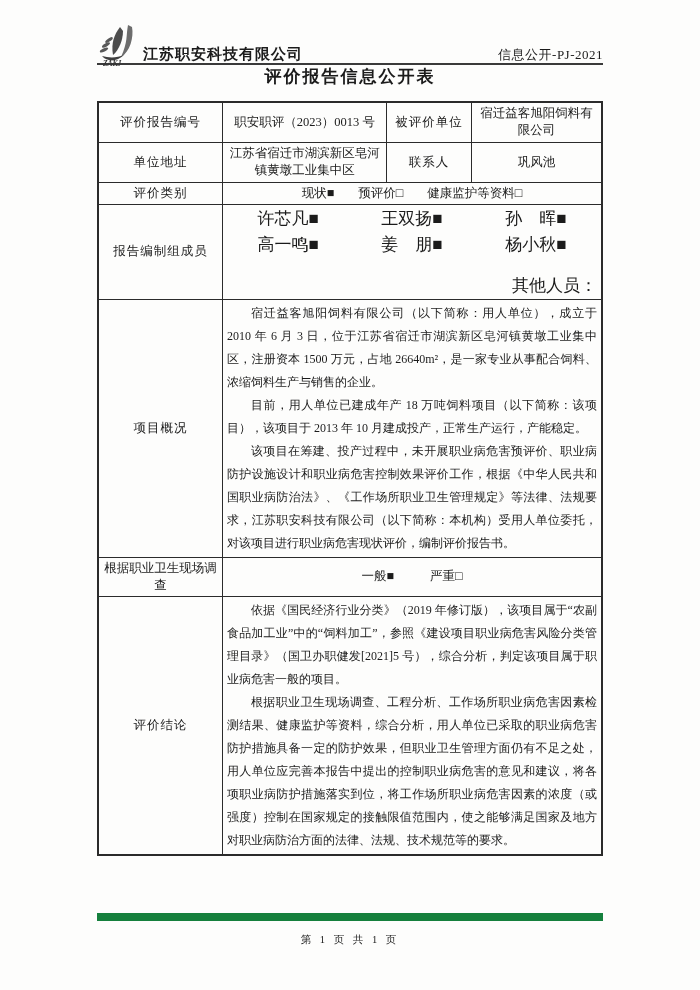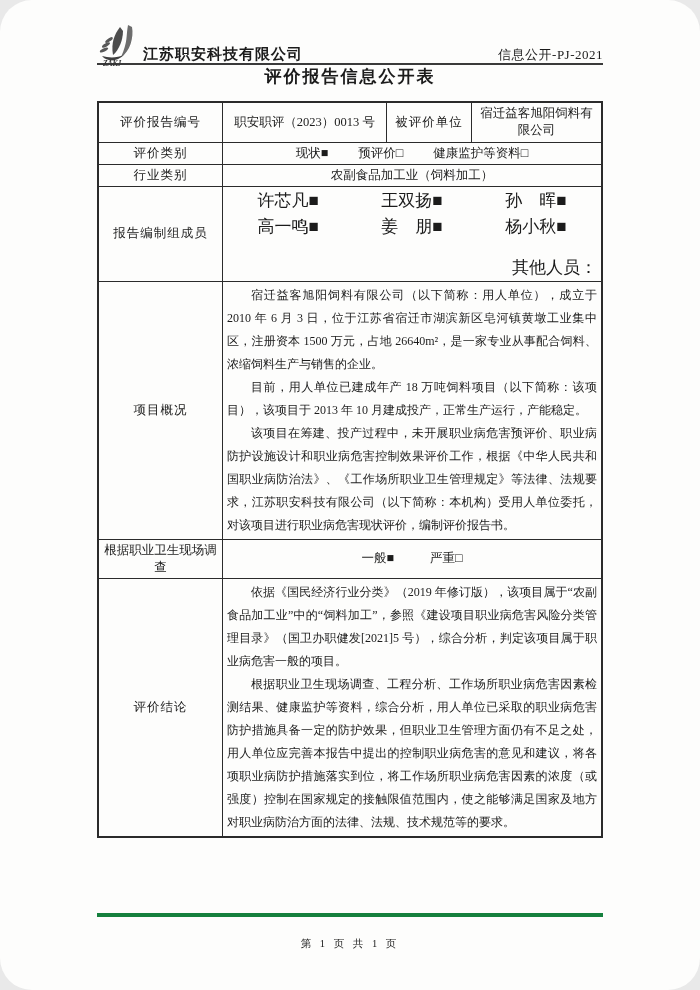--- a/index.html
+++ b/index.html
@@ -6,21 +6,20 @@
   html, body { background: #e9e9e9; }
   .page {
     position: relative;
     width: 700px;
     height: 990px;
     margin: 0 auto;
     background: #fdfdfc;
     font-family: "Liberation Serif", "DejaVu Serif", serif;
     color: #1b1b1b;
     overflow: hidden;
-    border-radius: 32px;
   }
   .content { position: absolute; left: 97px; top: 0; width: 506px; }
 
   
   .hdr {
     display: flex;
     justify-content: space-between;
     align-items: flex-end;
     padding-top: 24px;
     border-bottom: 2px solid #3a3a3a;
@@ -53,44 +52,44 @@
     text-align: center;
     vertical-align: middle;
     padding: 2px 4px;
   }
   td.lbl { letter-spacing: 1px; }
   td.lbl-tight { letter-spacing: 0; }
   tr.r1 td, tr.r2 td { height: 40px; }
   tr.r3 td, tr.r4 td { height: 22px; }
   tr.r7 td { height: 24px; }
 
-  .opts { display: flex; justify-content: center; gap: 30px; }
+  .opts { display: flex; justify-content: center; gap: 24px; }
   .opts-narrow { display: flex; justify-content: center; gap: 36px; }
 
   td.teamcell { text-align: left; padding: 4px 6px 2px 12px; }
   .team-grid { display: grid; grid-template-columns: 33% 34% 33%; row-gap: 3px; font-size: 17px; }
   .team-others { margin-top: 18px; font-size: 17px; text-align: right; }
 
   td.paras { text-align: justify; padding: 4px 9px; }
   td.paras p {
     text-indent: 2em;
     line-height: 1.92;
     font-size: 12px;
     text-align: justify;
   }
 
   
   .footer {
     position: absolute;
     left: 97px;
     width: 506px;
     top: 913px;
-    border-top: 4px solid #15803d;
+    border-top: 8px solid #15803d;
     text-align: center;
-    padding-top: 16px;
+    padding-top: 8px;
   }
   .footer .pg { font-size: 10.5px; letter-spacing: 3px; }
 </style>
 </head>
 <body>
 
 <div class="page">
   <div class="content">
 
     <div class="hdr">
@@ -118,33 +117,35 @@
           <col style="width:16.8%">
           <col style="width:25.9%">
       </colgroup>
       <tbody>
         <tr class="r1">
           <td class="lbl">评价报告编号</td>
           <td>职安职评（2023）0013 号</td>
           <td class="lbl">被评价单位</td>
           <td>宿迁益客旭阳饲料有限公司</td>
         </tr>
+        <tr class="r2">
+          <td class="lbl">单位地址</td>
+          <td>江苏省宿迁市湖滨新区皂河镇黄墩工业集中区</td>
+          <td class="lbl">联系人</td>
+          <td>巩风池</td>
+        </tr>
         <tr class="r3">
           <td class="lbl">评价类别</td>
           <td colspan="3">
             <span class="opts">
               <span>现状■</span>
               <span>预评价□</span>
               <span>健康监护等资料□</span>
             </span>
           </td>
-        </tr>
-        <tr class="r4">
-          <td class="lbl">行业类别</td>
-          <td colspan="3">农副食品加工业（饲料加工）</td>
         </tr>
         <tr class="r5">
           <td class="lbl">报告编制组成员</td>
           <td colspan="3" class="teamcell">
             <div class="team-grid">
               <span>许芯凡■</span>
               <span>王双扬■</span>
               <span>孙　晖■</span>
               <span>高一鸣■</span>
               <span>姜　朋■</span>

